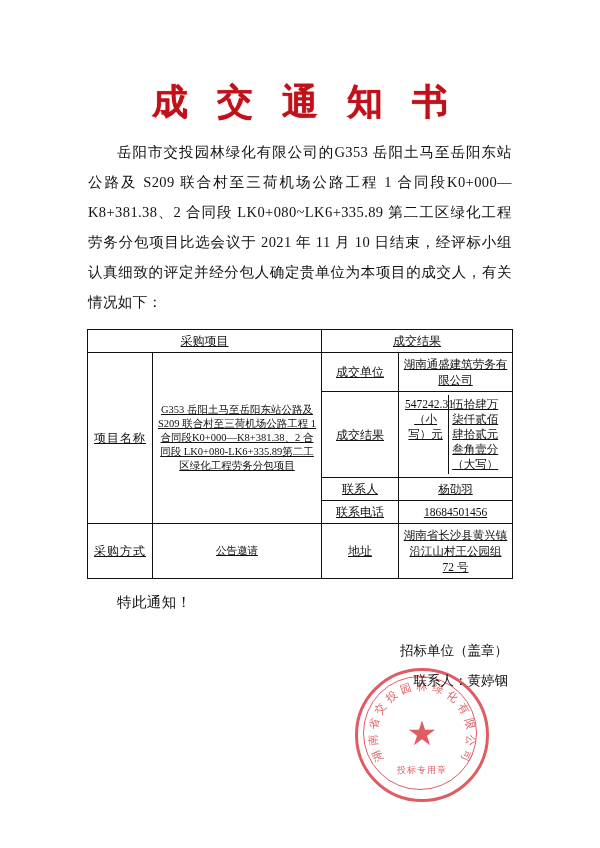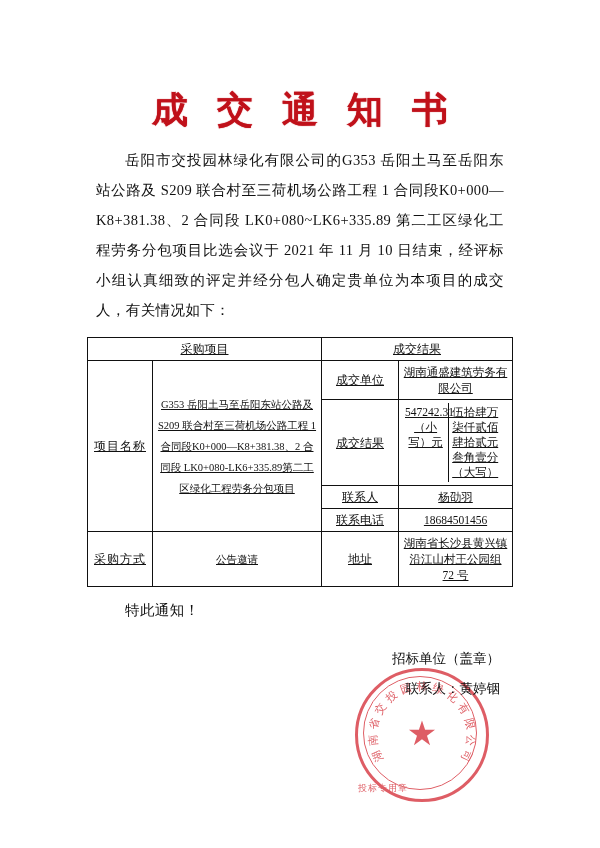--- a/index.html
+++ b/index.html
@@ -13,21 +13,21 @@
     font-family: "Liberation Serif", "DejaVu Serif", serif;
     color: #111111;
     overflow: hidden;
     position: relative;
   }
   .page {
     position: relative;
     width: 600px;
     height: 848px;
     box-sizing: border-box;
-    padding: 8px;
+    padding: 0;
   }
   .doc-title {
     text-align: center;
     font-family: "Liberation Serif", "DejaVu Serif", serif;
     font-weight: bold;
     font-size: 36px;
     letter-spacing: 10px;
     color: #c0111a;
     margin: 0;
     padding-top: 78px;
@@ -70,21 +70,21 @@
     padding: 4px 2px;
   }
   .col-label {
     width: 56px;
     font-size: 12px;
     letter-spacing: 1px;
   }
   .col-desc {
     width: 160px;
     font-size: 10.5px;
-    line-height: 21px;
+    line-height: 14px;
     text-align: center;
     padding: 4px 6px;
     margin-left: 10px;
   }
   .col-key {
     width: 68px;
     font-size: 12px;
   }
   .col-val {
     font-size: 11.5px;
@@ -171,22 +171,22 @@
     left: 50%;
     top: 50%;
     font-size: 11px;
     color: #d2202a;
     font-family: "Liberation Serif", "DejaVu Serif", serif;
     transform-origin: 0 0;
   }
   .stamp .bottom-text {
     position: absolute;
     width: 100%;
-    bottom: 4px;
-    text-align: left;
+    bottom: 22px;
+    text-align: center;
     font-size: 9px;
     color: #d2202a;
     letter-spacing: 1px;
   }
 </style>
 </head>
 <body>
 
 <div class="page">
 

